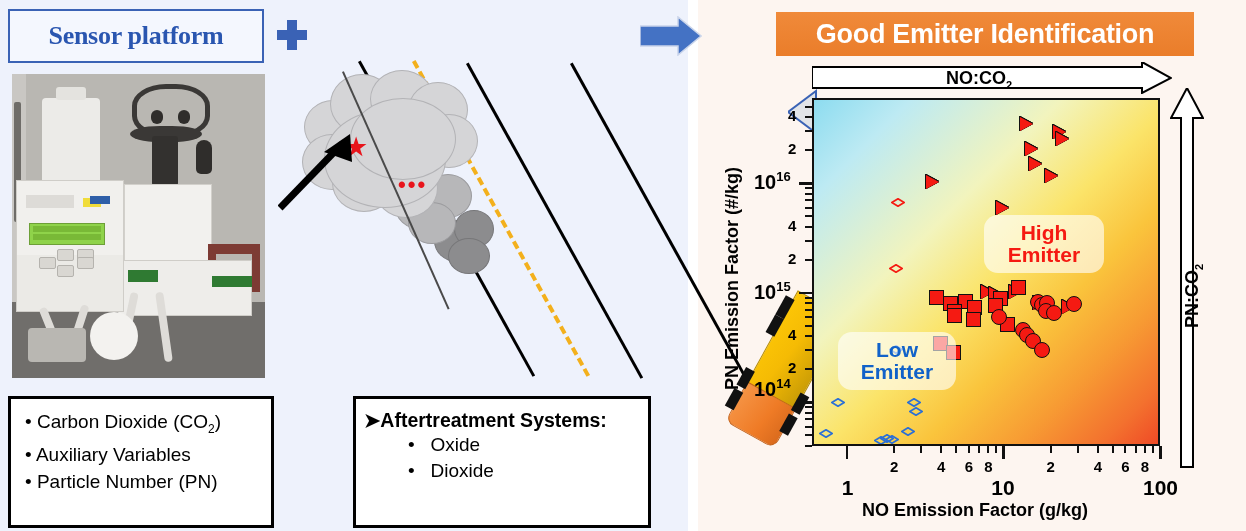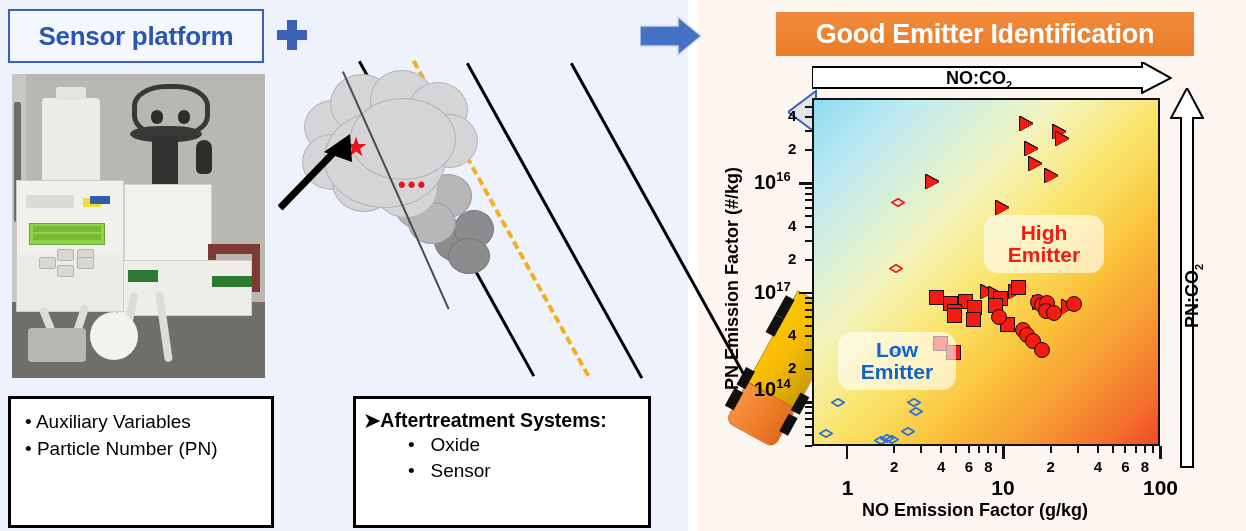--- a/index.html
+++ b/index.html
@@ -8,21 +8,21 @@
 
   
   .panel-left{position:absolute;left:0;top:0;width:688px;height:531px;background:#eef2fc;}
   .panel-gap{position:absolute;left:688px;top:0;width:10px;height:531px;background:#ffffff;}
   .panel-right{position:absolute;left:698px;top:0;width:548px;height:531px;background:#fdf5f0;}
 
   
   .titlebox{position:absolute;border:2px solid #3a62b5;background:#f4f7fe;
             display:flex;align-items:center;justify-content:center;
             color:#2a56b0;font-weight:bold;letter-spacing:-.3px;}
-  #tb-sensor{left:8px;top:9px;width:252px;height:50px;font-size:26px;}
+  #tb-sensor{left:8px;top:9px;width:252px;height:50px;font-size:26px;font-family:Liberation Serif, serif;}
   #tb-vehicles{left:350px;top:9px;width:280px;height:50px;font-size:26px;}
 
   .plus-icon{position:absolute;left:277px;top:20px;width:30px;height:30px;}
   .plus-icon:before,.plus-icon:after{content:"";position:absolute;background:#3a62b5;}
   .plus-icon:before{left:10px;top:0;width:10px;height:30px;}
   .plus-icon:after{left:0;top:10px;width:30px;height:10px;}
 
   
   .big-arrow{position:absolute;left:640px;top:16px;width:62px;height:40px;}
 
@@ -270,39 +270,43 @@
         <polygon points="0,23 28,2 28,13 123,13 123,33 28,33 28,44" fill="#e2e4e8" stroke="#3a62b5" stroke-width="2"></polygon>
       </svg>
     </div>
     <div class="windtext">Wind</div>
   </div>
 
   <div class="bbox" id="bb-left">
     <div style="padding-top:10px;">
       <div class="bl">
         <span>•</span>
+        <span>Carbon Dioxide (CO</span><sub>2</sub><span>)</span>
+      </div>
+      <div class="bl">
+        <span>•</span>
         <span>Auxiliary Variables</span>
       </div>
       <div class="bl">
         <span>•</span>
         <span>Particle Number (PN)</span>
       </div>
     </div>
   </div>
 
   <div class="bbox" id="bb-right">
     <div style="padding-top:10px;">
       <div class="hdr-arrow">
         <span>➤</span><span>Aftertreatment Systems:</span>
       </div>
       <div class="sub-bl">
         •&nbsp;&nbsp;&nbsp;<span>Oxide</span>
       </div>
       <div class="sub-bl">
-        •&nbsp;&nbsp;&nbsp;<span>Sensor</span>
+        •&nbsp;&nbsp;&nbsp;<span>Dioxide</span>
       </div>
     </div>
   </div>
 
   <div class="chart-wrap">
 
     <div class="arrowbar" style="left:114px;top:2px;">
       <svg width="360" height="32" viewBox="0 0 360 32">
         <polygon points="0,5 330,5 330,0 359,16 330,31 330,26 0,26" fill="#ffffff" stroke="#000" stroke-width="2"></polygon>
       </svg>
@@ -455,21 +459,21 @@
         <div class="tlbl" style="left: 239.046px; top: 398px;">4</div>
         <div class="tlbl" style="left: 266.626px; top: 398px;">6</div>
         <div class="tlbl" style="left: 286.195px; top: 398px;">8</div>
         <div class="tlbl" style="left: 348.523px; top: 398px;">2</div>
         <div class="tlbl" style="left: 395.672px; top: 398px;">4</div>
         <div class="tlbl" style="left: 423.253px; top: 398px;">6</div>
         <div class="tlbl" style="left: 442.821px; top: 398px;">8</div>
         <div class="tick" style="left: 101px; top: 341.398px; width: 13px; height: 2.5px;"></div>
         <div class="exp" style="left: 56px; top: 316px;">10<sup>14</sup></div>
         <div class="tick" style="left: 101px; top: 231.83px; width: 13px; height: 2.5px;"></div>
-        <div class="exp" style="left: 56px; top: 218.83px;">10<sup>17</sup></div>
+        <div class="exp" style="left: 56px; top: 218.83px;">10<sup>15</sup></div>
         <div class="tick" style="left: 101px; top: 122.261px; width: 13px; height: 2.5px;"></div>
         <div class="exp" style="left: 56px; top: 109.261px;">10<sup>16</sup></div>
         <div class="tick" style="left: 107px; top: 385px; width: 7px; height: 2px;"></div>
         <div class="tick" style="left: 107px; top: 374.382px; width: 7px; height: 2px;"></div>
         <div class="tick" style="left: 107px; top: 365.706px; width: 7px; height: 2px;"></div>
         <div class="tick" style="left: 107px; top: 358.371px; width: 7px; height: 2px;"></div>
         <div class="tick" style="left: 107px; top: 352.017px; width: 7px; height: 2px;"></div>
         <div class="tick" style="left: 107px; top: 346.412px; width: 7px; height: 2px;"></div>
         <div class="tick" style="left: 107px; top: 308.415px; width: 7px; height: 2px;"></div>
         <div class="tick" style="left: 107px; top: 289.121px; width: 7px; height: 2px;"></div>

